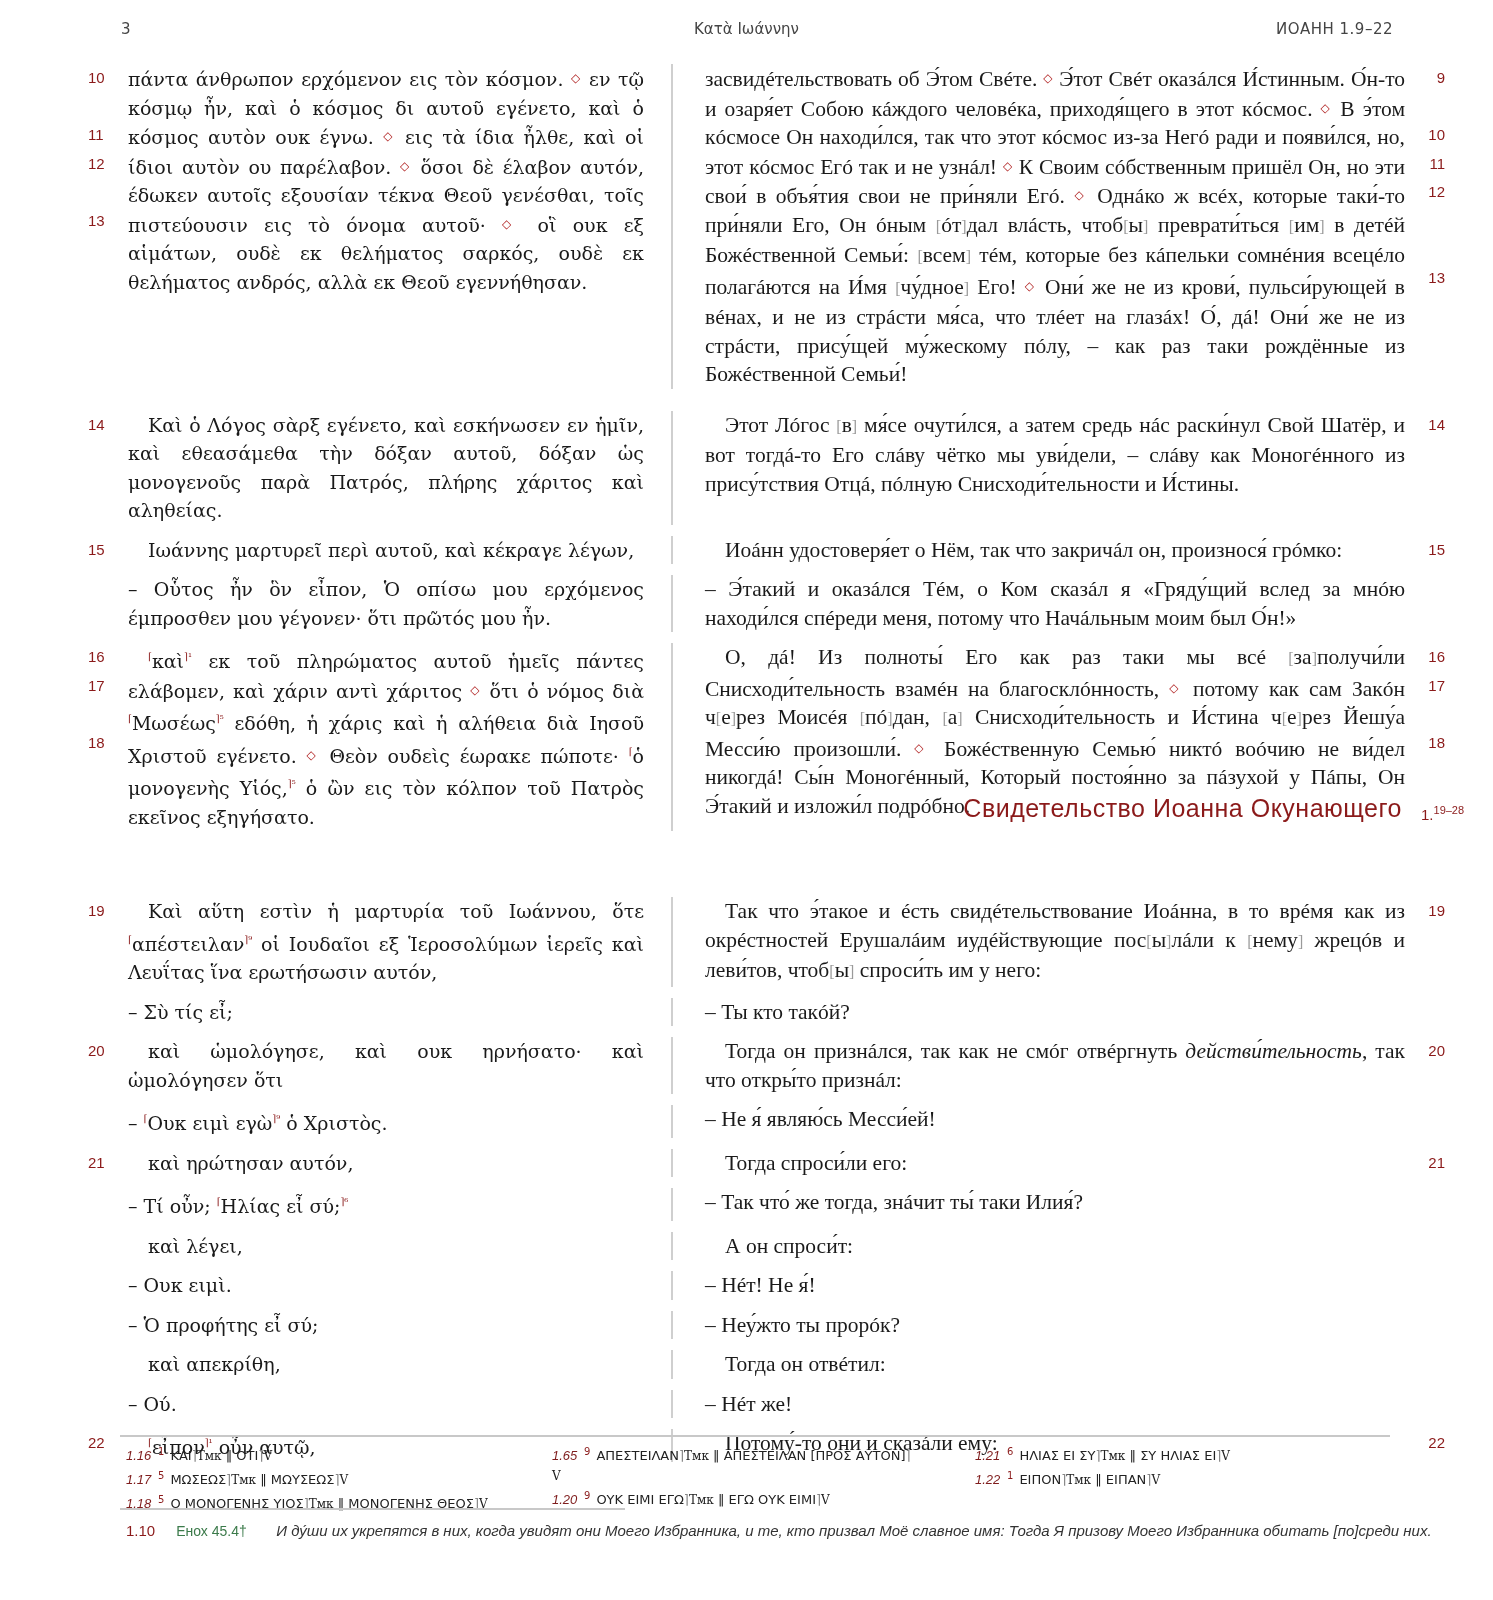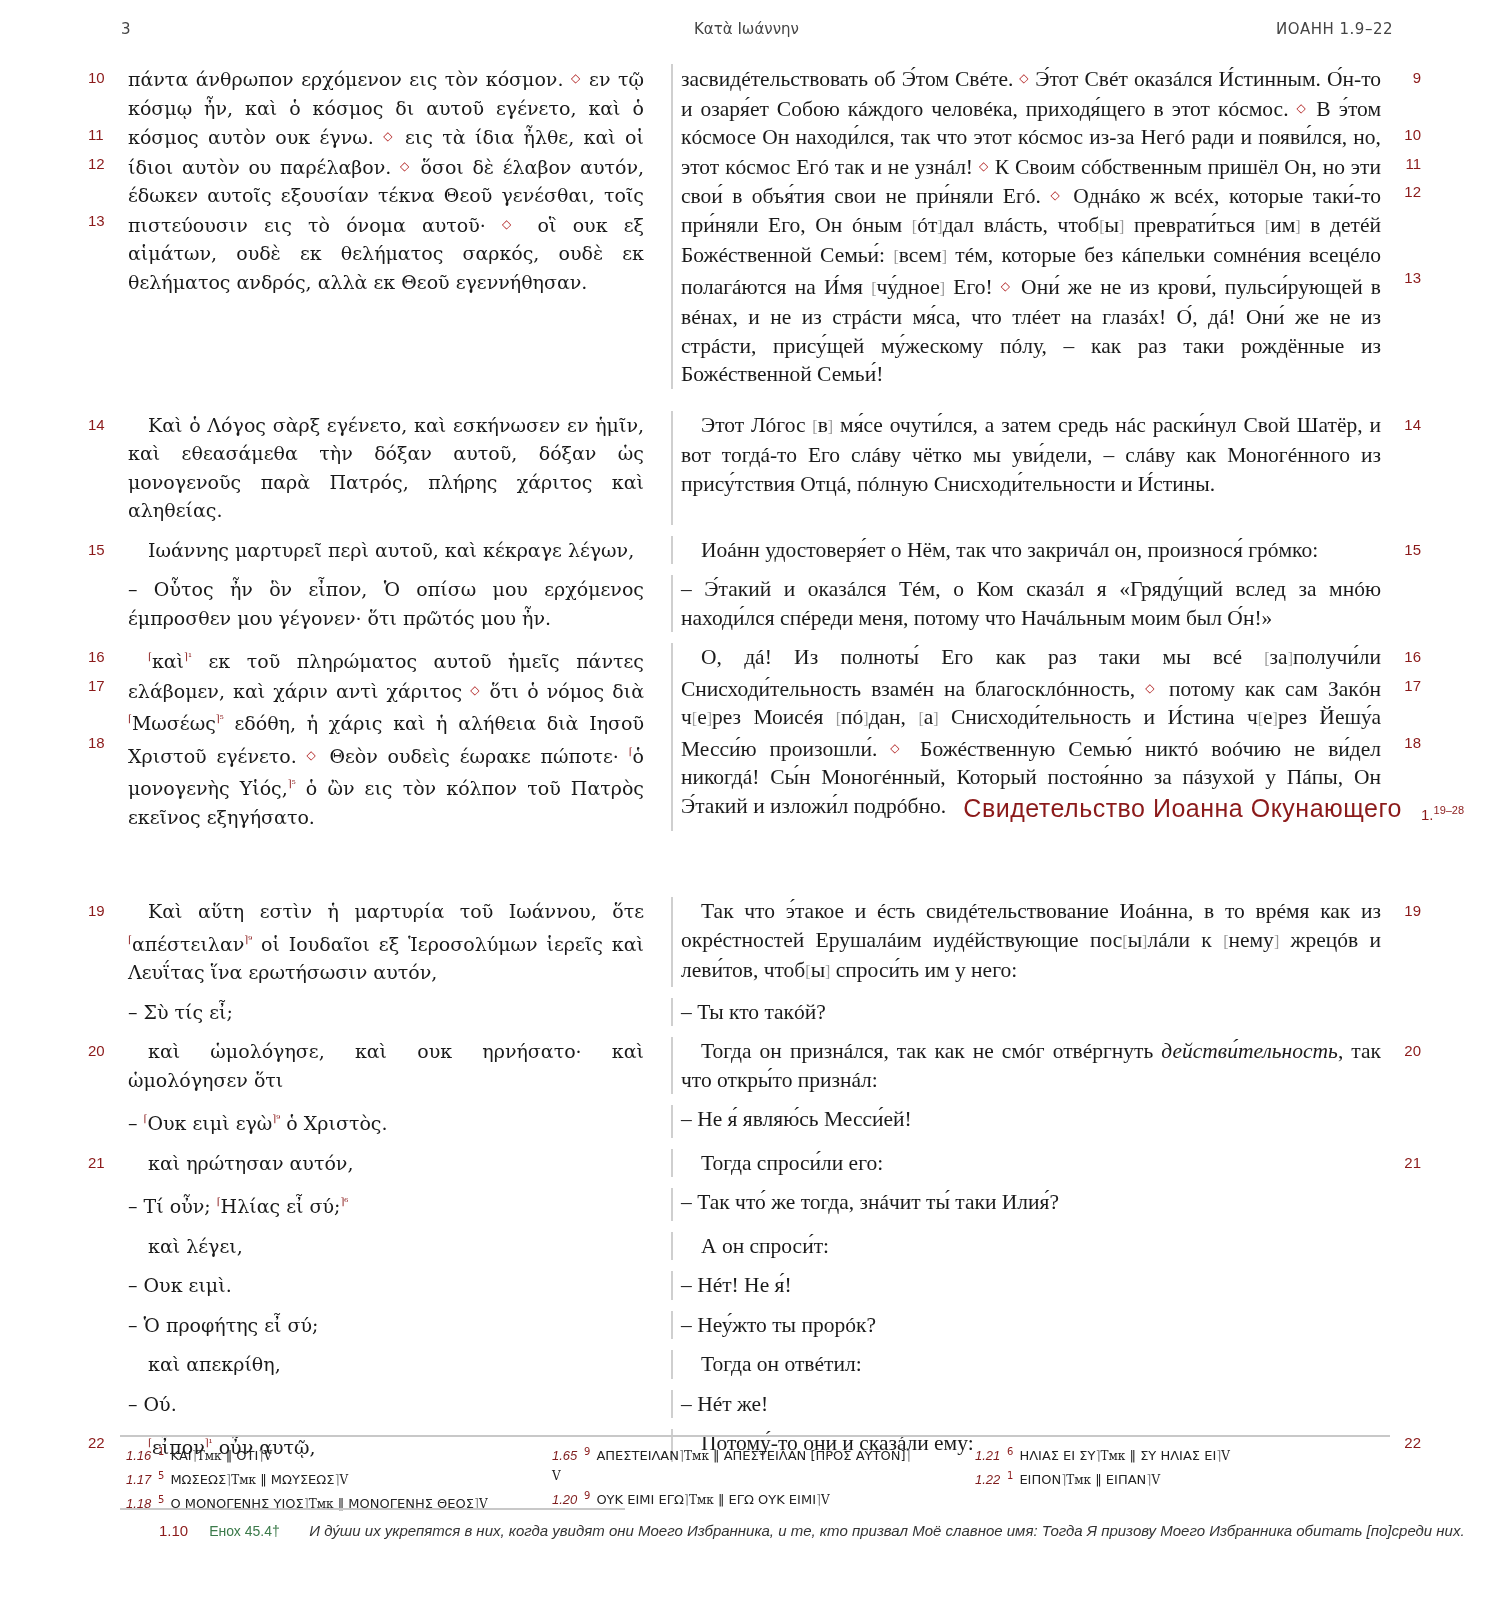--- a/index.html
+++ b/index.html
@@ -6,21 +6,21 @@
   body { width: 1493px; height: 1600px; position: relative; overflow: hidden; color: #1a1a1a; }
   .header { position: absolute; top: 14px; left: 0; width: 1493px; height: 30px; font-family: "DejaVu Sans", sans-serif; font-size: 15px; color: #444; }
   .header .pg { position: absolute; left: 121px; top: 6px; }
   .header .ttl { position: absolute; left: 0; width: 1493px; text-align: center; top: 6px; }
   .header .ref { position: absolute; right: 100px; top: 6px; letter-spacing: 0.5px; }
 
   .grid { position: absolute; left: 88px; top: 64px; width: 1413px; }
   .row { display: flex; position: relative; }
   .vnum-l { width: 40px; flex: none; font-family: "Liberation Sans", sans-serif; font-size: 15px; color: #8b1a1a; line-height: 28.5px; }
   .gk { width: 516px; flex: none; font-family: "DejaVu Serif", serif; font-size: 19px; line-height: 28.5px; text-align: justify; padding-right: 27px; }
-  .ru { width: 700px; flex: none; border-left: 2px solid #cfcfcf; padding-left: 8px; font-family: "Liberation Serif", serif; font-size: 21.5px; line-height: 28.5px; text-align: justify; }
+  .ru { width: 700px; flex: none; border-left: 2px solid #cfcfcf; padding-left: 32px; font-family: "Liberation Serif", serif; font-size: 21.5px; line-height: 28.5px; text-align: justify; }
   .vnum-r { width: 40px; flex: none; text-align: right; font-family: "Liberation Sans", sans-serif; font-size: 15px; color: #8b1a1a; line-height: 28.5px; }
   .vnum-r span, .vnum-l span { display: block; }
   .ind { text-indent: 20px; }
   .gap { height: 11px; }
   .big-gap { height: 22px; }
   .dia { color: #b02020; font-size: 12px; vertical-align: 4px; }
   .brk { color: #9a9a9a; font-size: 16px; }
   .em { font-style: italic; }
   .sup { color: #8b1a1a; font-size: 10px; vertical-align: 8px; }
   .sect { position: absolute; left: 12px; top: 794px; width: 1493px; height: 36px; }
@@ -28,21 +28,21 @@
   .sect .rng { position: absolute; left: 1409px; top: 10px; font-family: "Liberation Sans", sans-serif; font-size: 15px; color: #8b1a1a; }
   .sect .rng sup { font-size: 11px; }
 
   .fn-line { position: absolute; top: 1435px; left: 120px; width: 1270px; height: 2px; background: #c8c8c8; }
   .fn-line2 { position: absolute; top: 1508px; left: 120px; width: 505px; height: 2px; background: #c8c8c8; }
   .fn { position: absolute; font-family: "DejaVu Sans", sans-serif; font-size: 13px; color: #222; line-height: 19px; }
   .fn .ref { color: #7f1d1d; font-family: "Liberation Sans", sans-serif; display: inline-block; width: 32px; font-style: italic; }
   .fn .n { color: #8b1a1a; font-size: 10px; vertical-align: 5px; margin-right: 6px; }
   .fn .tmk { font-family: "DejaVu Serif", serif; font-size: 12px; }
   .note { position: absolute; top: 1522px; left: 126px; font-family: "Liberation Sans", sans-serif; font-size: 15px; }
-  .note .ref { color: #8b1a1a; display: inline-block; width: 46px; margin-left: 33px; }
+  .note .ref { color: #8b1a1a; display: inline-block; width: 46px; }
   .note .src { color: #3b7a4a; display: inline-block; width: 96px; font-size: 14px; }
   .note .txt { font-style: italic; color: #333; }
 </style>
 </head>
 <body>
 
 <div class="header">
   <span class="pg">3</span>
   <span class="ttl">Κατὰ Ιωάννην</span>
   <span class="ref">ИОАНН  1.9–22</span>

